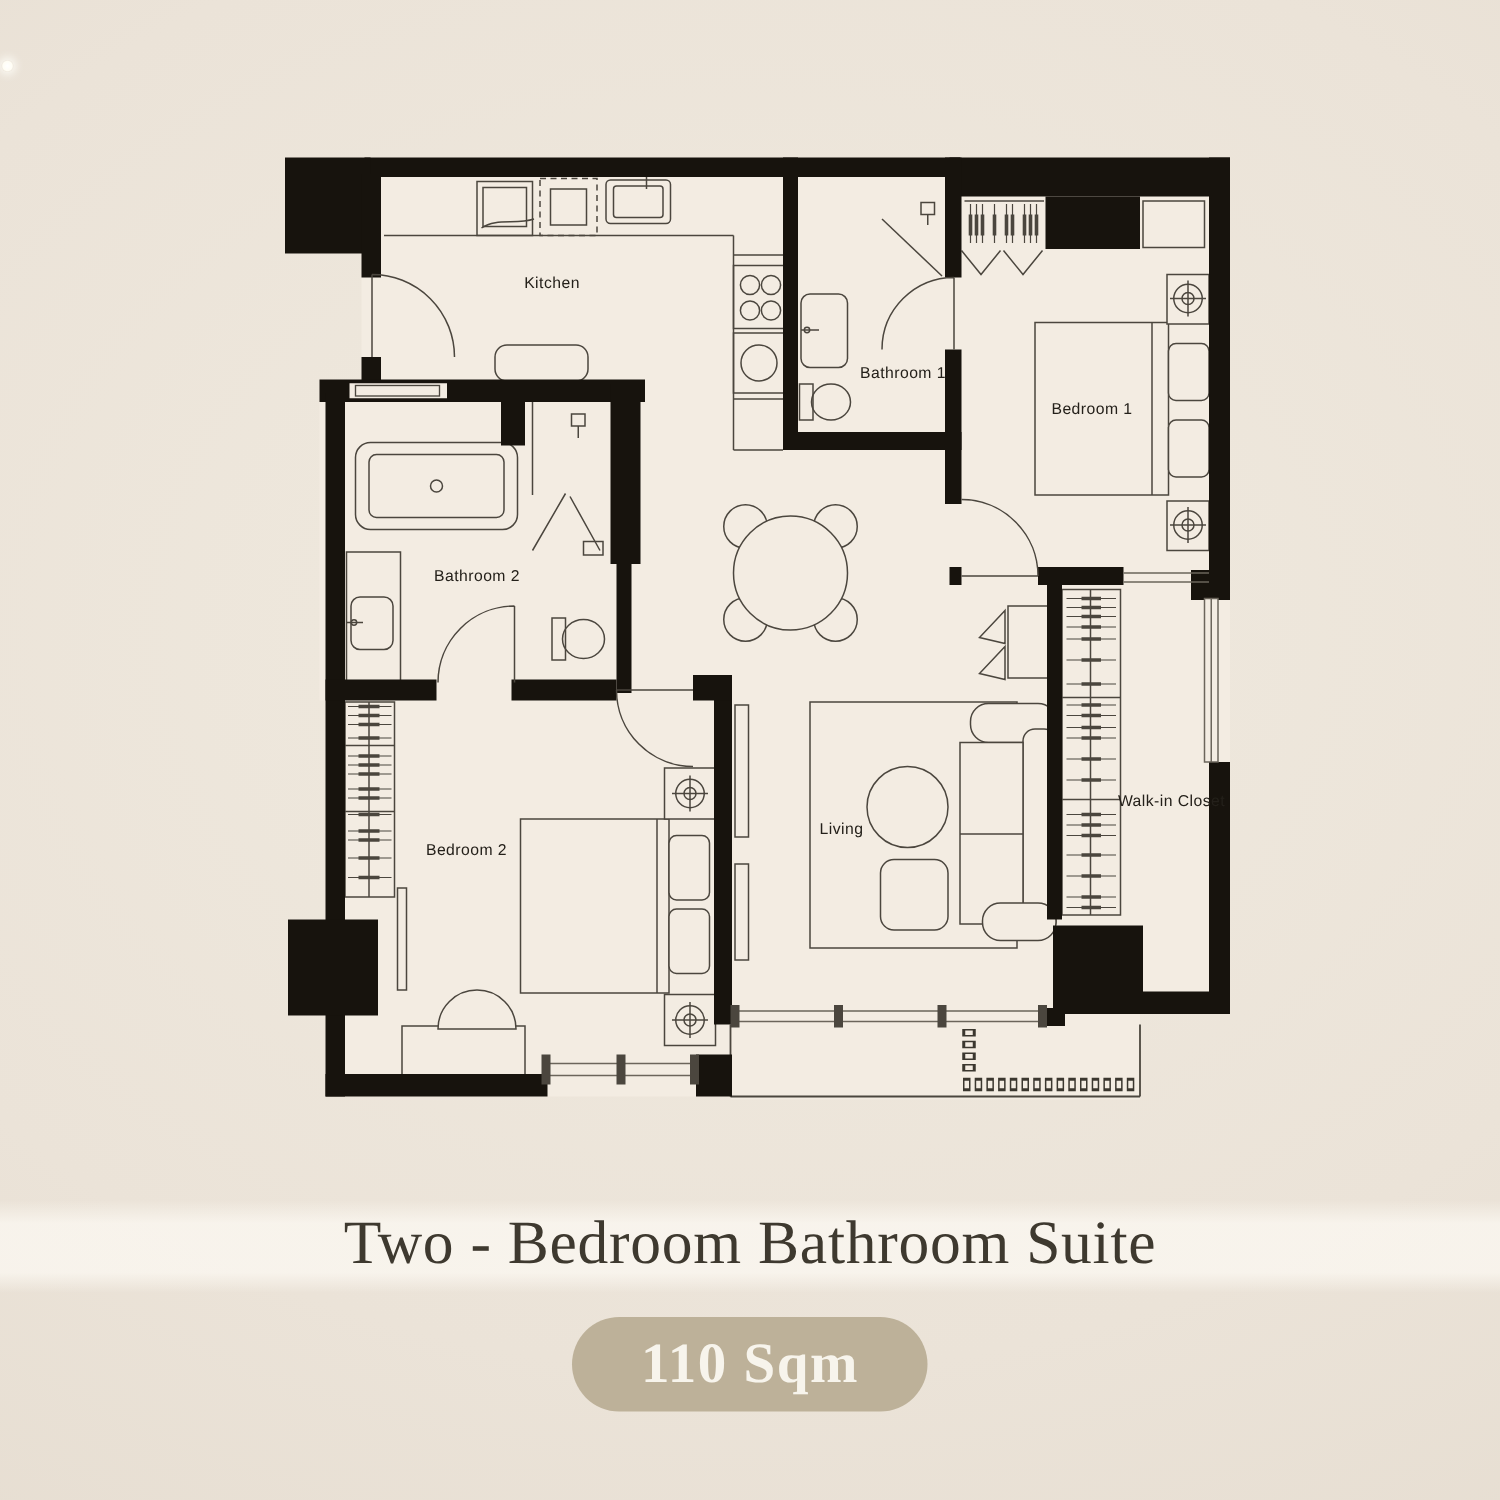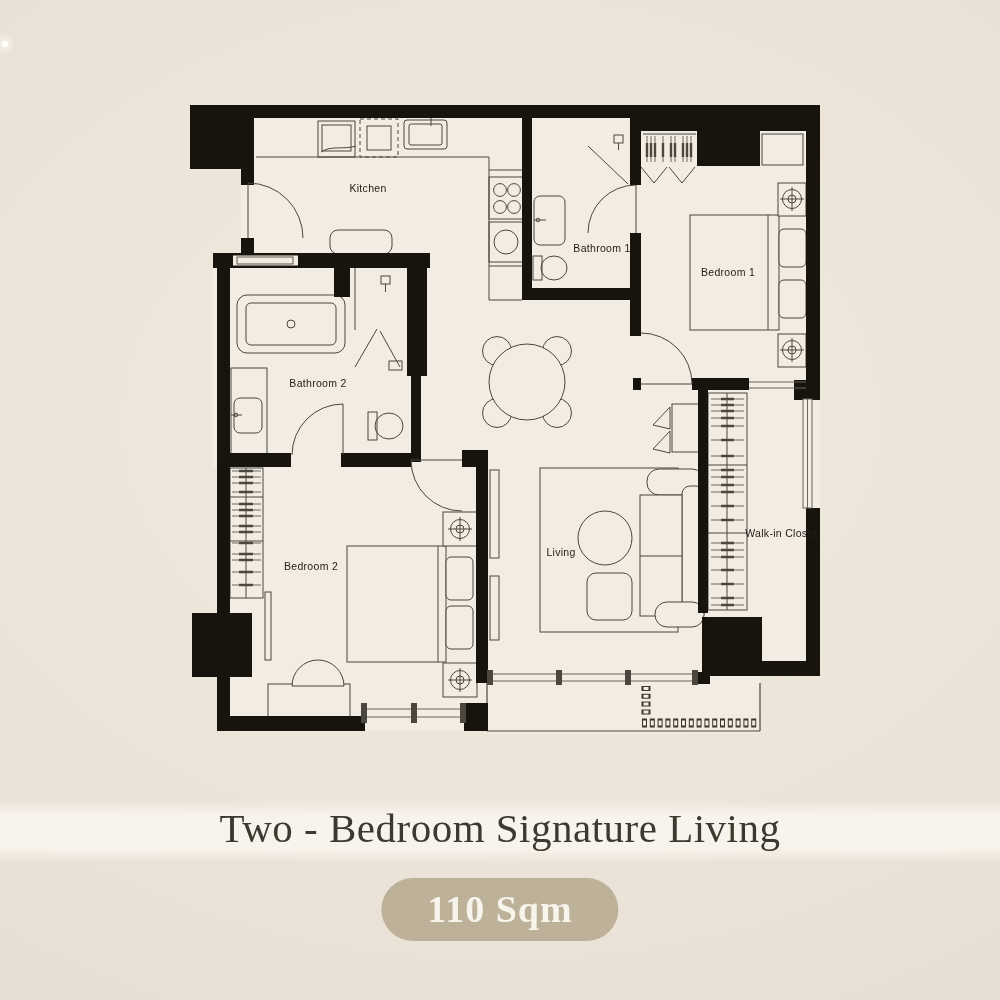--- a/index.html
+++ b/index.html
@@ -255,16 +255,16 @@
       <text class="room-label" x="602" y="252">Bathroom 1</text>
       <text class="room-label" x="728" y="276">Bedroom 1</text>
       <text class="room-label" x="318" y="387">Bathroom 2</text>
       <text class="room-label" x="311" y="570">Bedroom 2</text>
       <text class="room-label" x="561" y="556">Living</text>
       <text class="room-label" x="781" y="537">Walk-in Closet</text>
     </g>
   </svg>
 
   <div class="caption-band"></div>
-  <h1 class="plan-title">Two - Bedroom Signature Living</h1>
+  <h1 class="plan-title">Two - Bedroom Bathroom Suite</h1>
   <div class="area-badge">110 Sqm</div>
 
 </div>
 
 </body></html>

